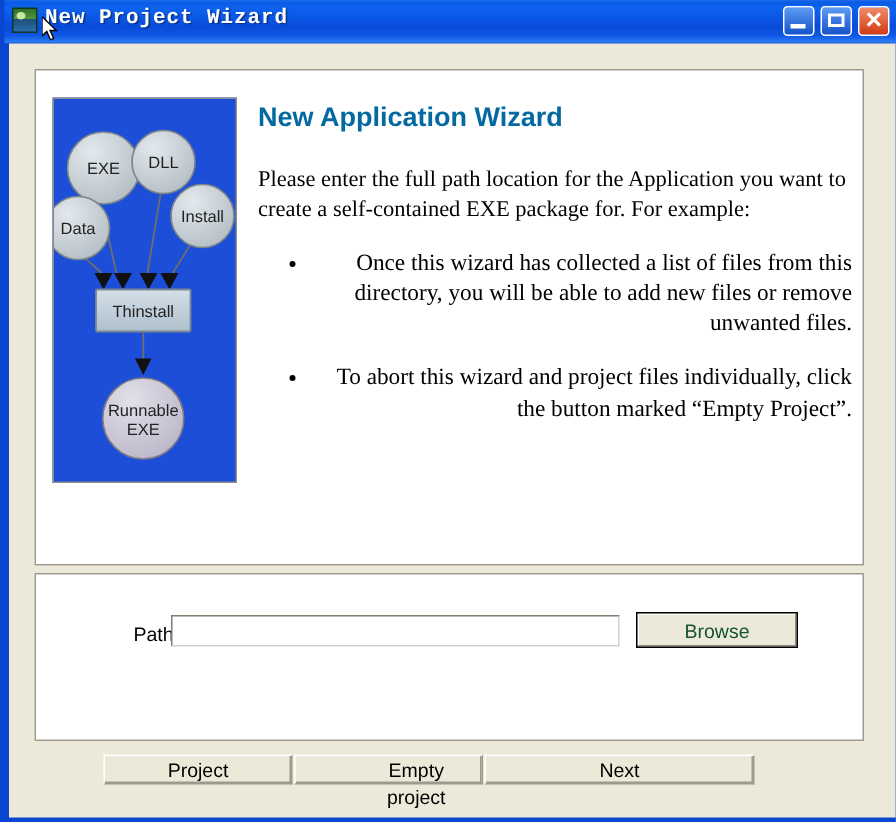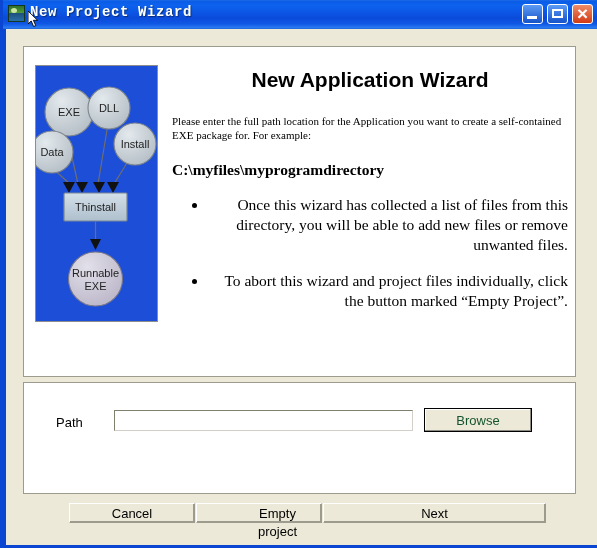--- a/index.html
+++ b/index.html
@@ -138,30 +138,30 @@
   #diagram svg { display:block; }
 
   
   #text-col {
     position: absolute;
     left: 148px;
     top: 10px;
     width: 396px;
   }
   #wiz-title {
-    text-align: center;
-    font-family: "Liberation Sans", sans-serif;
-    font-size: 21px;
+    text-align: left;
+    font-family: "Liberation Sans", sans-serif;
+    font-size: 18px;
     font-weight: bold;
-    color: #000000;
+    color: #0369a1;
     margin: 11px 0 0 0;
   }
   #intro {
     font-family: "Liberation Serif", serif;
-    font-size: 11px;
+    font-size: 15px;
     color: #000;
     line-height: 1.30;
     margin: 22px 0 0 0;
   }
   #examplepath {
     font-family: "Liberation Serif", serif;
     font-size: 15.5px;
     font-weight: bold;
     color: #000;
     margin: 18px 0 0 0;
@@ -182,21 +182,21 @@
     left: 17px;
     top: 353px;
     width: 553px;
     height: 112px;
     background: #ffffff;
     border: 1px solid #9d9b8e;
     box-sizing: border-box;
   }
   #path-label {
     position: absolute;
-    left: 32px;
+    left: 65px;
     top: 32px;
     font-family: "Liberation Sans", sans-serif;
     font-size: 13px;
     color: #000;
   }
   #path-input {
     position: absolute;
     left: 90px;
     top: 27px;
     width: 299px;
@@ -240,21 +240,21 @@
     box-shadow: inset -1px -1px 0 #9d9b8e;
     font-family: "Liberation Sans", sans-serif;
     font-size: 13px;
     color: #000;
     cursor: default;
     text-align: center;
     line-height: 18px;
   }
   #bar-cancel { left: 63px;  width: 126px; }
   #bar-empty  { left: 190px; width: 126px; padding-left: 43px; }
-  #bar-next   { left: 317px; width: 223px; }
+  #bar-next   { left: 317px; width: 180px; }
 </style>
 </head>
 <body>
 
 <div id="window">
 
   <div id="titlebar">
     <div id="title-icon"></div>
     <div id="title-text">New Project Wizard</div>
 
@@ -318,32 +318,31 @@
 
           <circle cx="59.5" cy="213" r="27" fill="url(#gOut)" stroke="#7d7a88" stroke-width="1.1"></circle>
           <text x="59.5" y="211" text-anchor="middle" font-family="Liberation Sans, sans-serif" font-size="11" fill="#222">Runnable</text>
           <text x="59.5" y="224" text-anchor="middle" font-family="Liberation Sans, sans-serif" font-size="11" fill="#222">EXE</text>
         </svg>
       </div>
 
       <div id="text-col">
         <div id="wiz-title">New Application Wizard</div>
         <p id="intro">Please enter the full path location for the Application you want to create a self-contained EXE package for.  For example:</p>
-        <p id="examplepath">C:\myfiles\myprogramdirectory</p>
         <ul id="bullets">
           <li>Once this wizard has collected a list of files from this directory, you will be able to add new files or remove unwanted files.</li>
           <li>To abort this wizard and project files individually, click the button marked “Empty Project”.</li>
         </ul>
       </div>
     </div>
 
     <div id="panel-path">
       <span id="path-label">Path</span>
       <input id="path-input" type="text" value="" style="">
       <button id="browse-btn">Browse</button>
     </div>
 
-    <button class="bar-btn" id="bar-cancel">Cancel</button>
+    <button class="bar-btn" id="bar-cancel">Project</button>
     <button class="bar-btn" id="bar-empty">Empty project</button>
     <button class="bar-btn" id="bar-next">Next</button>
 
   </div>
 </div>
 
 </body></html>

